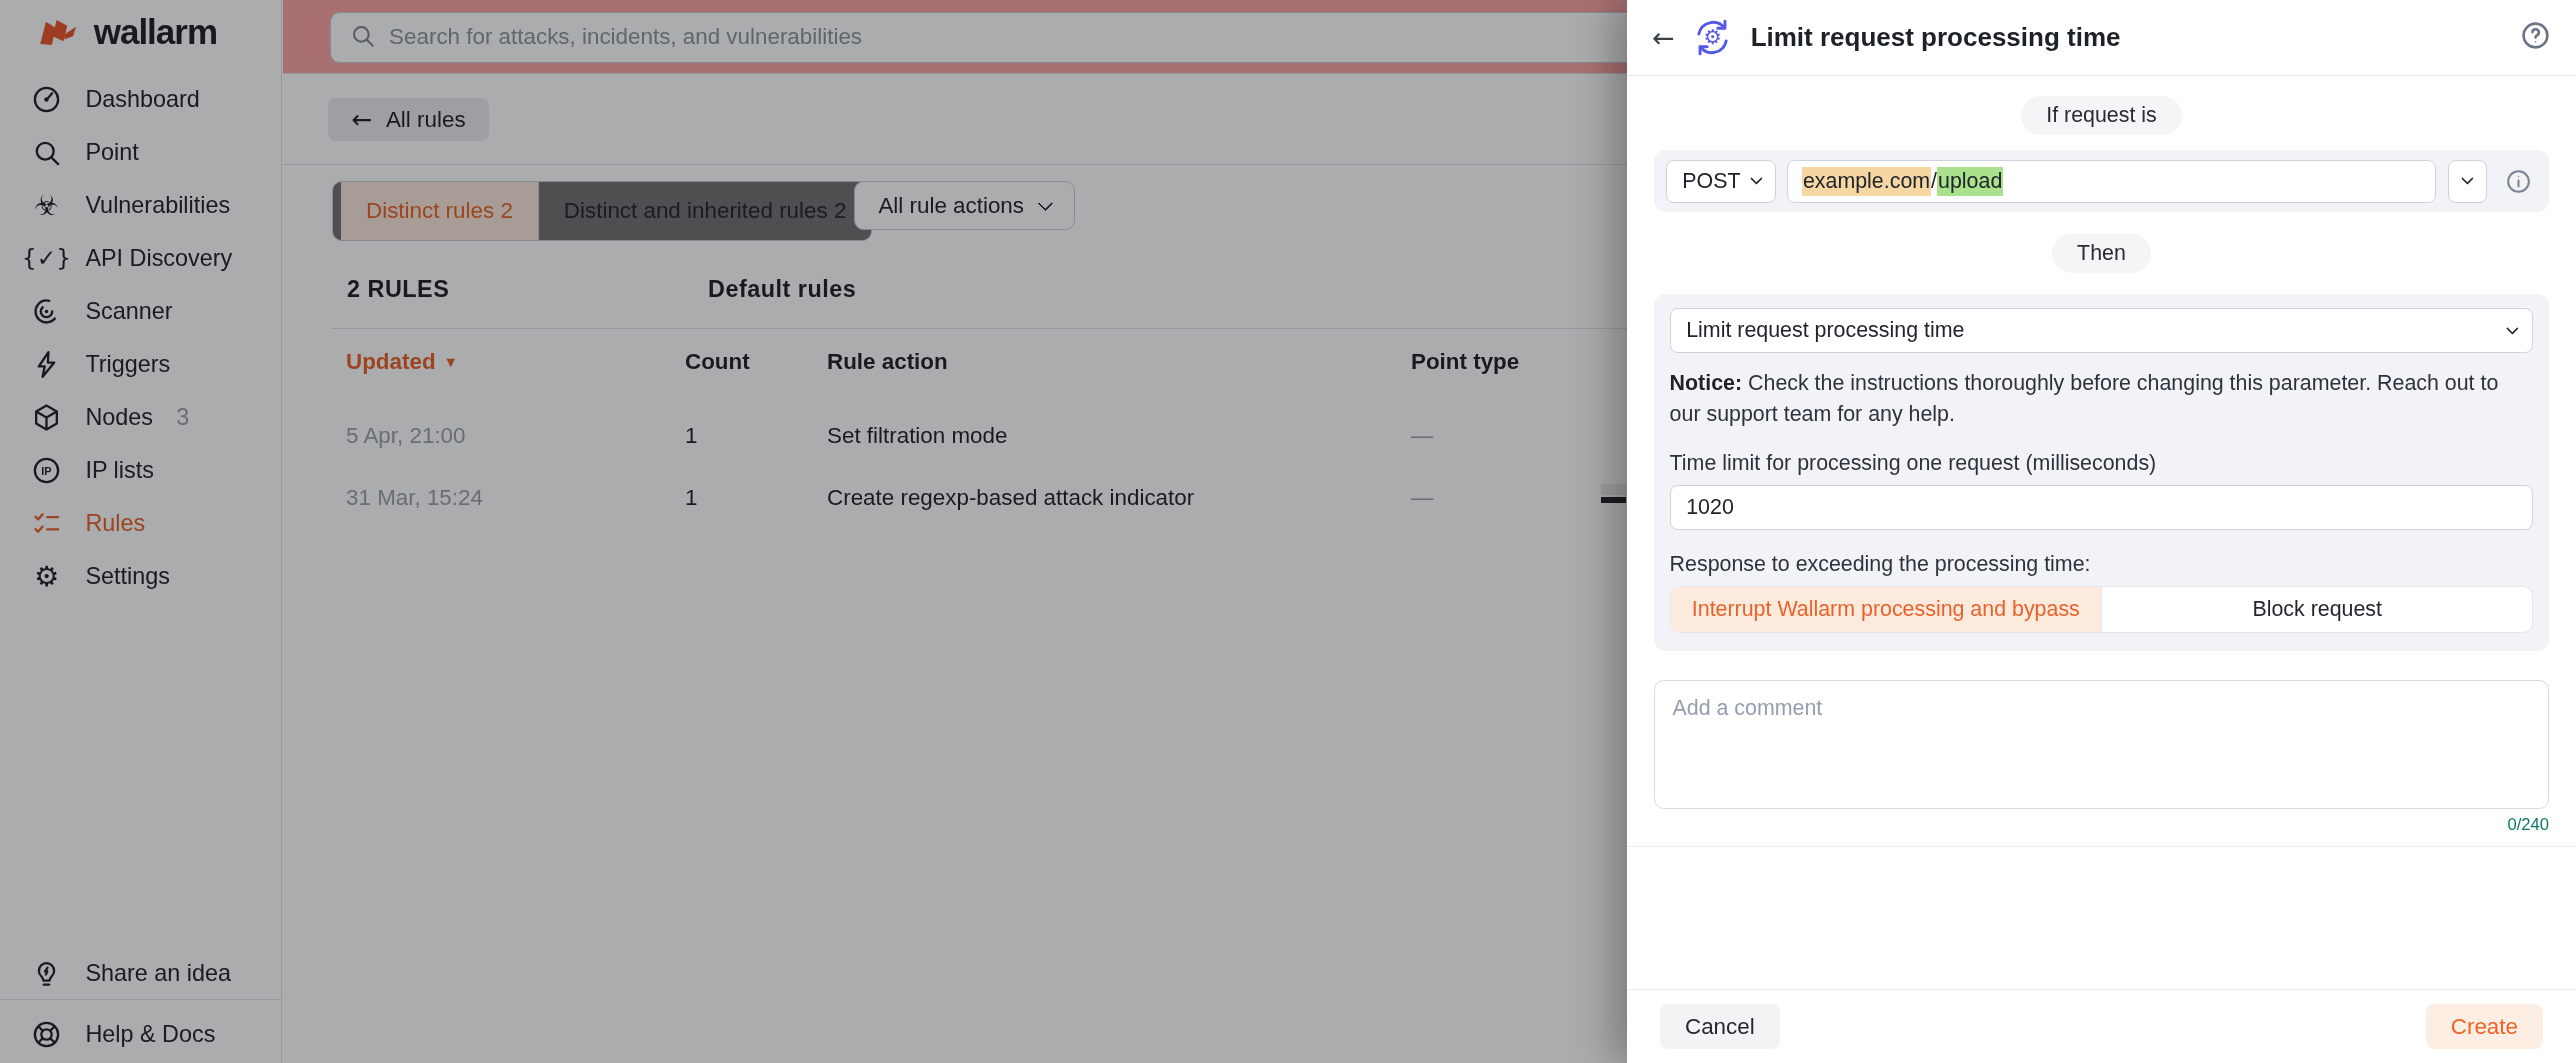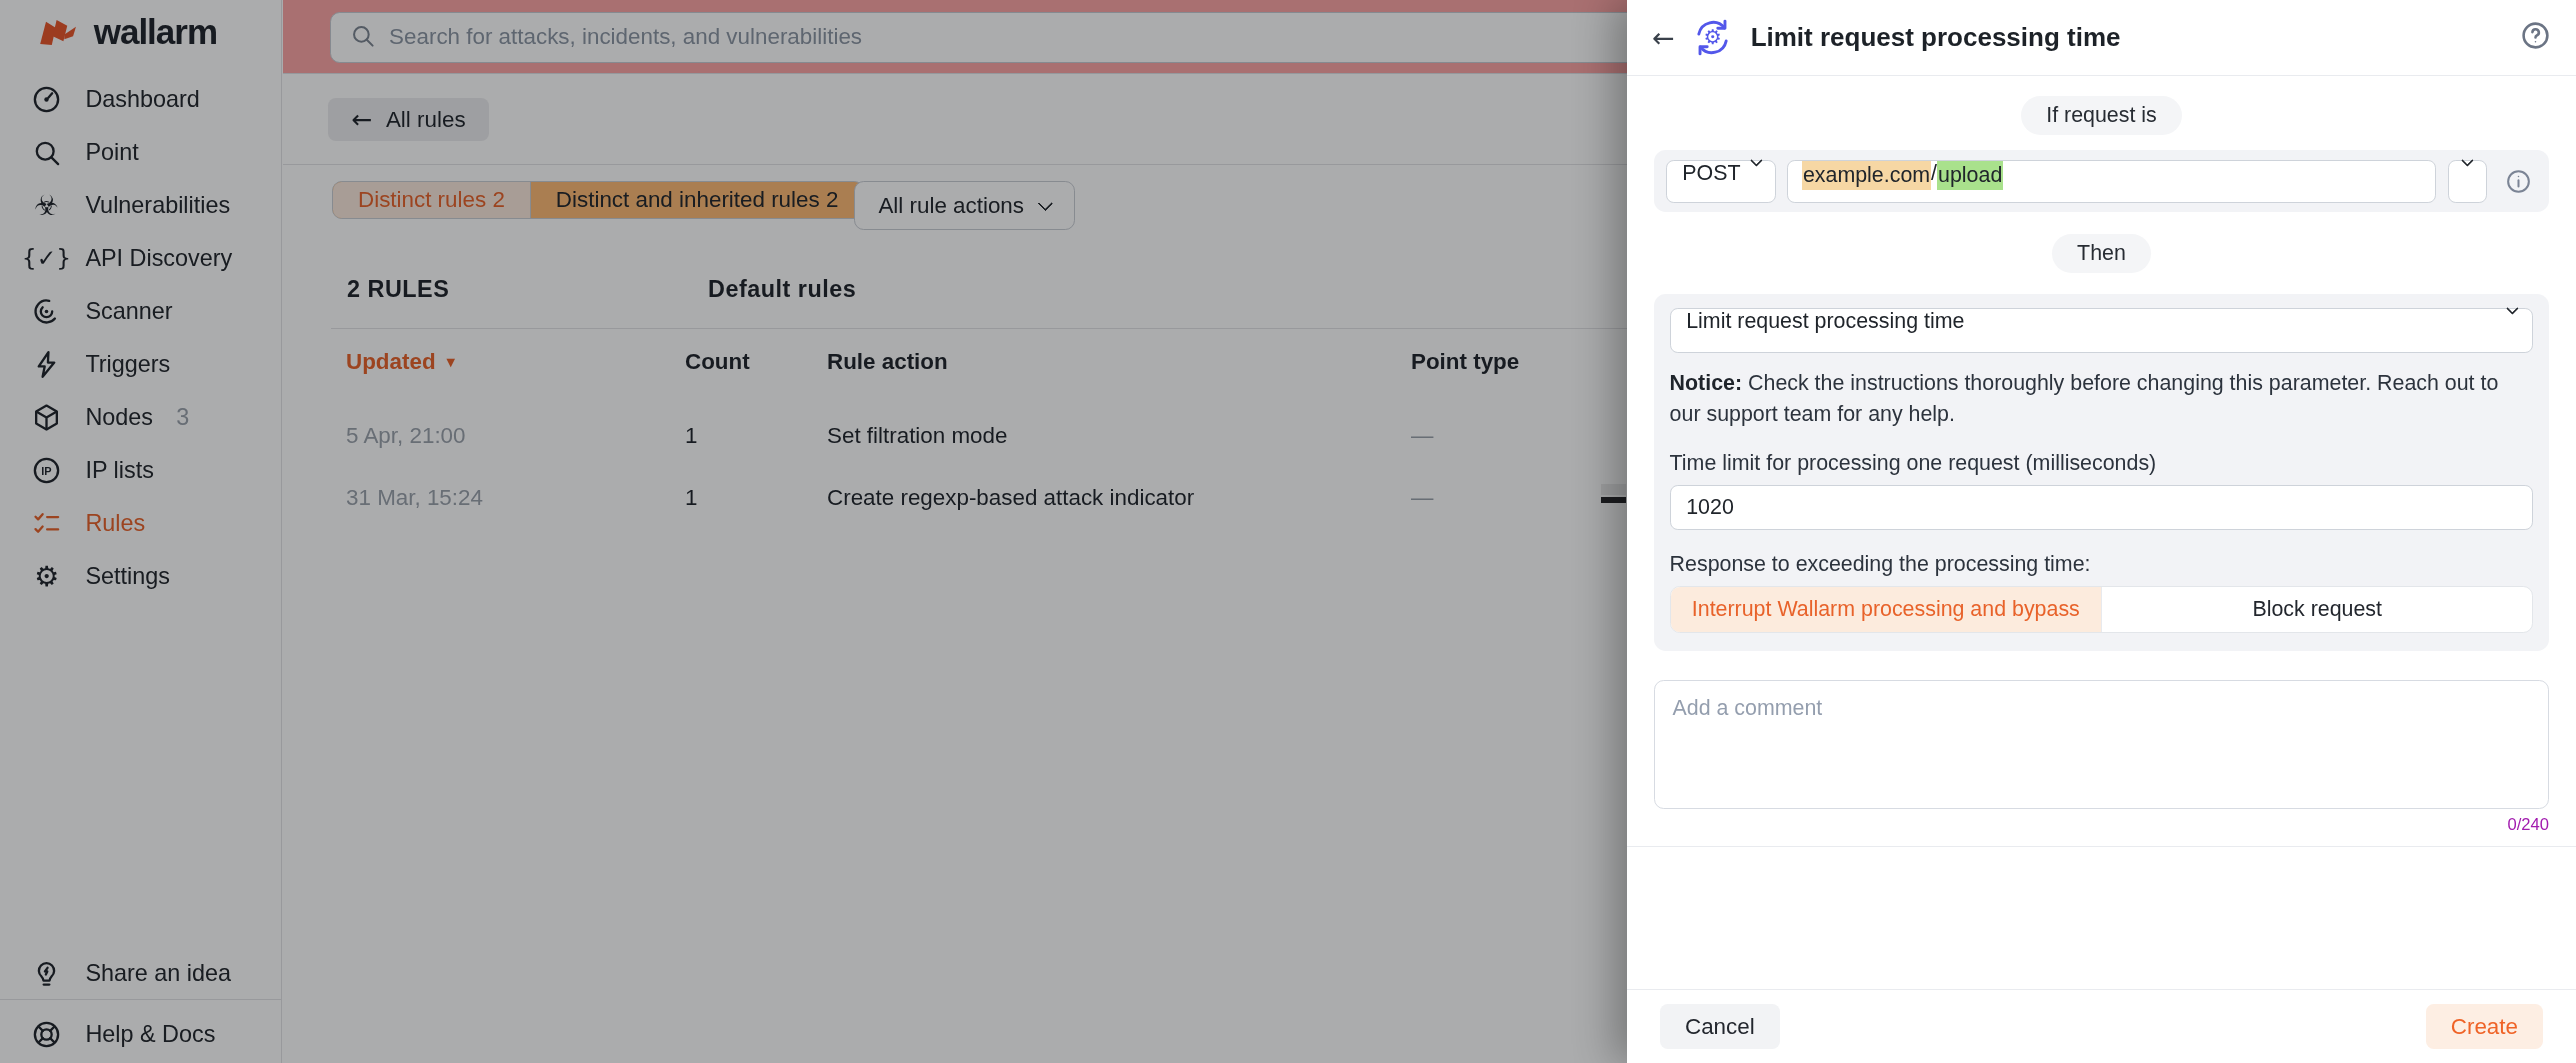--- a/index.html
+++ b/index.html
@@ -35,22 +35,22 @@
   .search input { border:none; outline:none; flex:1; font-size:22.4px; color:#2a3038;
     font-family:"Liberation Sans", sans-serif; background:transparent; }
   .search input::placeholder { color:#8b95a3; }
 
   
   .btn-allrules { position:absolute; left:328px; top:98px; height:43px; padding:0 23.4px;
     background:#ececee; border-radius:7.8px; display:flex; align-items:center; gap:13.6px;
     font-size:22.4px; color:#1f242b; cursor:pointer; }
   .arrow-glyph { font-family:"DejaVu Sans", sans-serif; font-size:25px; line-height:1; }
   .hdiv1 { position:absolute; left:283px; top:164px; width:2293px; border-top:1px solid #e2e3e6; }
-  .tab-group { position:absolute; left:332px; top:181px; height:38px; display:flex;
-    border:1.6px solid #c9cdd4; border-radius:9.7px; overflow:hidden; background:#fdba74; }
+  .tab-group { position:absolute; left:332px; top:181px; height:60px; display:flex;
+    border:1.6px solid #c9cdd4; border-radius:9.7px; overflow:hidden; background:#737373;padding-left:8px; }
   .tab { display:flex; align-items:center; padding:0 25px; font-size:22.4px; cursor:pointer; }
   .tab.active { background:#fbe9dc; color:#e8622a; }
   .tab.rest { border-left:1.6px solid #c9cdd4; color:#22262c; }
   .btn-actions { position:absolute; left:854px; top:181px; height:49px; padding:0 23.4px;
     border:1.6px solid #c9cdd4; border-radius:9.7px; display:flex; align-items:center; gap:15.6px;
     font-size:22.4px; background:#fff; cursor:pointer; }
   .chev { display:inline-block; width:10.7px; height:10.7px; border-right:2.5px solid currentColor;
     border-bottom:2.5px solid currentColor; transform:rotate(45deg); margin-top:-4.9px; border-radius:1px; }
   .sec-head { position:absolute; top:276px; font-size:23.4px; font-weight:bold; color:#1f242b; letter-spacing:0.5px; }
   .hdiv2 { position:absolute; left:331px; top:328px; width:2245px; border-top:1px solid #e2e3e6; }
@@ -75,21 +75,21 @@
     color:#5357ea; line-height:1; }
   .panel-title { font-size:26px; font-weight:bold; color:#1d2228; }
   .help-icon { margin-left:auto; cursor:pointer; }
   .panel-body { padding:0 27px; }
   .pill { width:max-content; margin:19.5px auto 0; background:#f4f5f7; border-radius:19.5px;
     height:39px; display:flex; align-items:center; padding:0 25px; font-size:21.4px; color:#272c33; }
   .pill.then { margin-top:21.4px; }
   .cond-box { margin-top:15.6px; background:#f2f3f6; border-radius:11.7px; padding:9.7px 11.7px;
     display:flex; align-items:center; gap:11.7px; }
   .ctl { background:#fff; border:1.6px solid #ced3da; border-radius:7.8px; height:43px;
-    display:flex; align-items:flex-start; font-size:21.4px; color:#20252b; }
+    display:flex; align-items:center; font-size:21.4px; color:#20252b; }
   .method-select { padding:0 13.6px 0 15.6px; gap:11.7px; cursor:pointer; }
   .uri-input { flex:1; padding:0 13.6px; cursor:text; }
   .hl-host { background:#f6d7a4; padding:1.9px 1px; }
   .hl-path { background:#a9e18c; padding:1.9px 1px; }
   .chev-btn { width:39px; justify-content:center; cursor:pointer; }
   .info-wrap { padding:0 5.8px; display:flex; cursor:pointer; }
   .action-card { margin-top:21.4px; background:#f2f3f6; border-radius:11.7px; padding:13.6px 15.6px 17.5px; }
   .action-select { height:45px; padding:0 15.6px; justify-content:space-between; cursor:pointer; }
   .notice { margin-top:15.6px; font-size:21.4px; line-height:1.42; color:#2c333d; }
   .notice b { color:#1f242b; }
@@ -98,21 +98,21 @@
     background:#fff; padding:0 15.6px; font-size:21.4px; color:#20252b; font-family:"Liberation Sans",sans-serif; outline:none; }
   .segmented { margin-top:9.7px; height:47px; display:flex; border:1.6px solid #e3e6ea; border-radius:9.7px;
     overflow:hidden; background:#fff; }
   .seg { flex:1; display:flex; align-items:center; justify-content:center; font-size:21.4px; cursor:pointer; }
   .seg.selected { background:#fcebdd; color:#e8622a; }
   .seg.plain { color:#23272e; border-left:1.6px solid #e8eaee; }
   .comment { margin-top:29px; width:100%; height:129px; border:1.6px solid #d7dbe2; border-radius:9.7px;
     padding:15.6px 17.5px; font-size:21.4px; font-family:"Liberation Sans",sans-serif; color:#c2410c;
     resize:none; outline:none; display:block; }
   .comment::placeholder { color:#949eae; }
-  .counter { margin-top:5.8px; text-align:right; font-size:16.6px; color:#a21caf; }
+  .counter { margin-top:5.8px; text-align:right; font-size:16.6px; color:#0f766e; }
   .body-div { margin:11.7px -27px 0; border-top:1px solid #e9ebef; }
   .panel-footer { position:absolute; bottom:0; left:0; right:0; height:74px; background:#fff;
     border-top:1px solid #e9ebef; display:flex; align-items:center; justify-content:space-between;
     padding:0 33px; }
   .btn { height:45px; border:none; border-radius:7.8px; font-size:22.4px; padding:0 25px;
     font-family:"Liberation Sans",sans-serif; cursor:pointer; }
   .btn-cancel { background:#f2f3f5; color:#23272e; }
   .btn-create { background:#fdeee3; color:#ef6327; }
 </style>
 </head>

